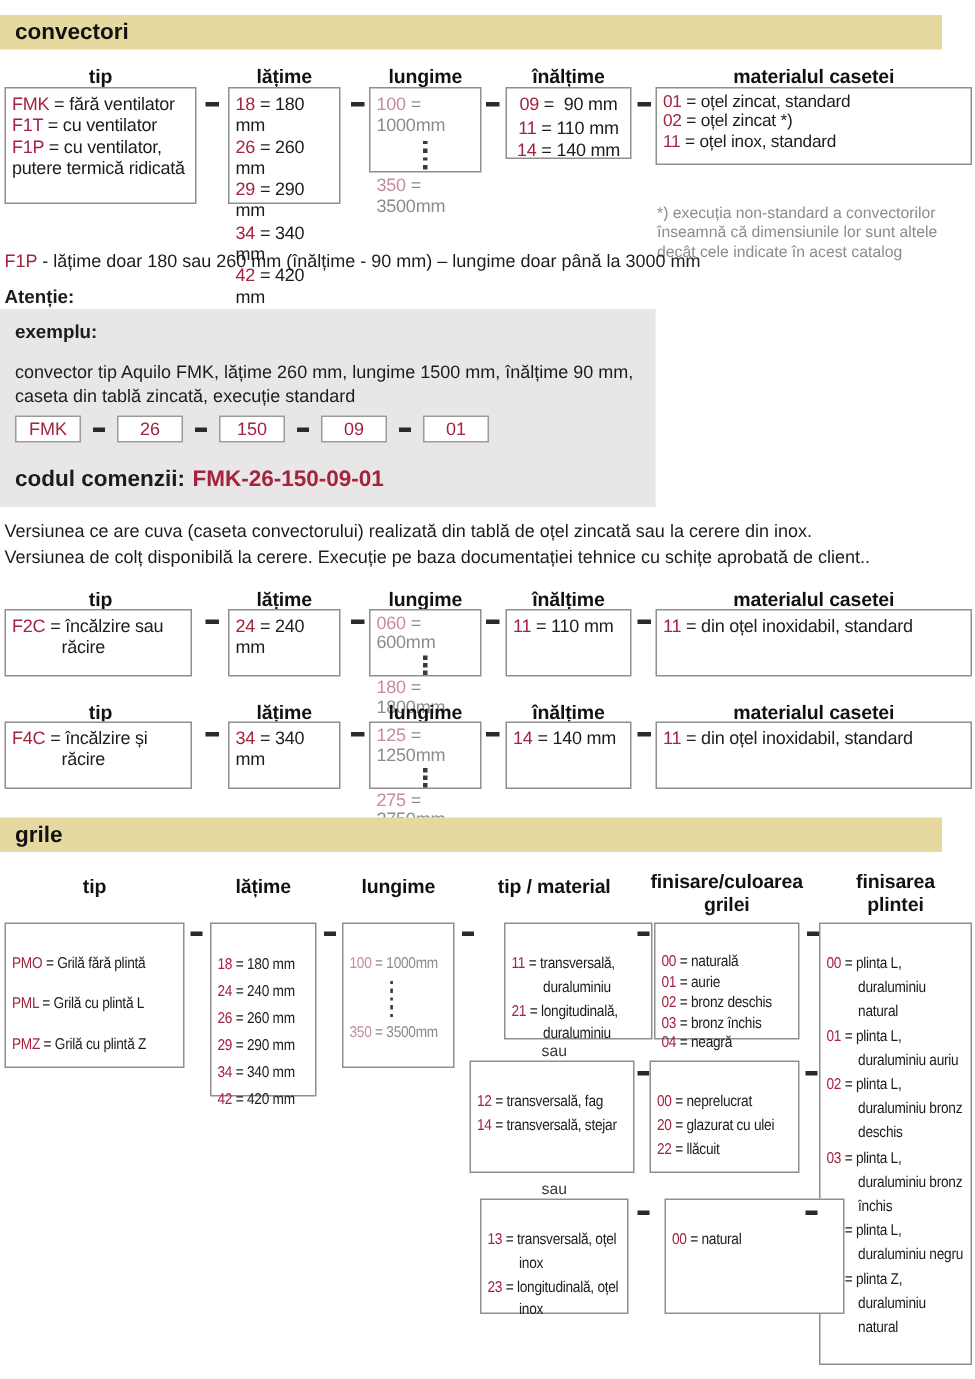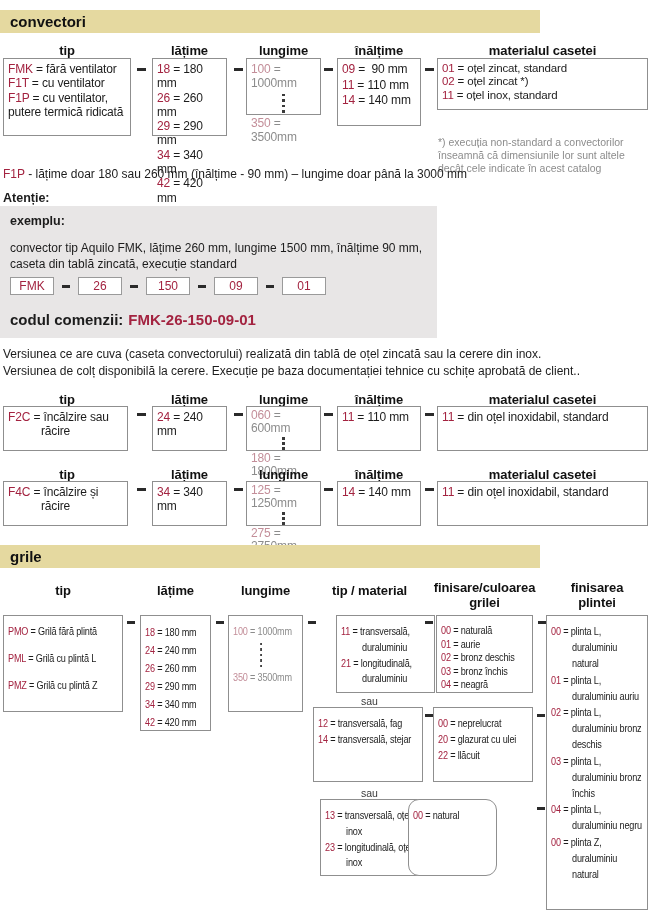--- a/index.html
+++ b/index.html
@@ -2,42 +2,42 @@
 <html style="--accent: #a32340; --accent-muted: #c38e99; --text-muted: #8c8c8c; --bar-bg: #e5d9a0; --panel-bg: #e8e6e6;"><head>
 <meta charset="utf-8">
 <style>
   :root{
     --accent:#a32340; --accent-muted:#c38e99; --text-muted:#8c8c8c;
     --bar-bg:#e5d9a0; --panel-bg:#e8e6e6; --border:#8f8f8f; --ink:#1c1c1c;
   }
   html,body{margin:0;padding:0;background:#fff;}
   body{width:650px;height:919px;position:relative;font-family:"Liberation Sans",sans-serif;color:var(--ink);}
   .abs{position:absolute;}
-  .bar{position:absolute;left:0;width:540px;height:23px;background:var(--bar-bg);
+  .bar{position:absolute;left:0;width:628px;height:23px;background:var(--bar-bg);
        font-weight:bold;font-size:15px;line-height:23px;padding-left:10px;box-sizing:border-box;color:#111;}
   .hdr{position:absolute;font-weight:bold;font-size:13px;text-align:center;letter-spacing:-0.1px;color:#111;}
   .hdr.pre{white-space:pre-line;line-height:15px;}
   .box{position:absolute;border:1px solid var(--border);background:#fff;box-sizing:border-box;
        padding:3px 4px;font-size:12px;line-height:14.3px;letter-spacing:-0.15px;overflow:visible;}
   .entry{margin:0;}
   .code{color:var(--accent);}
   .lite .code{color:var(--accent-muted);}
   .lite .txt{color:var(--text-muted);}
   .hang .entry{padding-left:24px;text-indent:-24px;}
   .hang33 .entry{padding-left:33px;text-indent:-33px;}
   .dash{position:absolute;width:9px;height:3px;background:#2a2a2a;}
   .dash.sm{width:8px;}
   .dots{display:flex;flex-direction:column;align-items:center;gap:3px;margin:3px 0;align-self:center;}
   .dots i{width:2.5px;height:2.5px;background:#3a3a3a;display:block;}
   .dots.sm{gap:2.5px;margin:2px 0;}
   .lung{display:flex;flex-direction:column;align-items:flex-start;}
   .mbox{font-size:11.5px;line-height:13.3px;}
   .inalt{line-height:15.5px;}
   .latbox{line-height:14.3px;}
-  .gbox{font-size:10.4px;letter-spacing:-0.2px;line-height:15.8px;padding:8px 4px;}
+  .gbox{font-size:10.4px;letter-spacing:-0.2px;line-height:15.8px;padding:19px 4px;}
   .squeeze{width:114%;transform:scaleX(0.877);transform-origin:0 0;}
   .g-lat{line-height:18px;}
   .g-tip .entry{margin-bottom:11px;line-height:16px;}
   .g-fin{line-height:13.6px;}
   .g-pl{line-height:16.2px;}
   .g-lung{display:flex;flex-direction:column;align-items:flex-start;}
   .footnote{position:absolute;font-size:10.5px;line-height:13px;color:var(--text-muted);}
   .attn-title{position:absolute;font-weight:bold;font-size:12.5px;margin-top:42px;}
   .attn-lines{position:absolute;font-size:12px;line-height:17px;}
   .panel{position:absolute;background:var(--panel-bg);}
@@ -97,21 +97,21 @@
   <div class="dots">
       <i></i>
       <i></i>
       <i></i>
       <i></i>
     </div>
   <div class="entry"><span class="code">350</span> <span class="txt">= 3500mm</span></div>
 </div>
 <div class="dash" style="left:324px;top:68px;"></div>
 
-<div class="box inalt" style="left:337px;top:58px;width:84px;height:68px;">
+<div class="box inalt" style="left:337px;top:58px;width:84px;height:48px;text-align:center;">
   <div>
 
       <div class="entry"><span class="code">09</span> <span class="txt">= &nbsp;90 mm</span></div>
 
       <div class="entry"><span class="code">11</span> <span class="txt">= 110 mm</span></div>
 
       <div class="entry"><span class="code">14</span> <span class="txt">= 140 mm</span></div>
     </div>
 </div>
 <div class="dash" style="left:425px;top:68px;"></div>
@@ -361,19 +361,19 @@
 <div class="box gbox" style="left:320px;top:799px;width:99px;height:77px;">
   <div class="squeeze hang">
 
       <div class="entry"><span class="code">13</span> <span class="txt">= transversală, oțel inox</span></div>
 
       <div class="entry"><span class="code">23</span> <span class="txt">= longitudinală, oțel inox</span></div>
     </div>
 </div>
 <div class="dash sm" style="left:425px;top:807px;"></div>
 
-<div class="box gbox" style="left:408px;top:799px;width:89px;height:77px;border-radius:11px;">
+<div class="box gbox" style="left:443px;top:799px;width:120px;height:77px;">
   <div class="squeeze">
 
       <div class="entry"><span class="code">00</span> <span class="txt">= natural</span></div>
     </div>
 </div>
 <div class="dash sm" style="left:537px;top:807px;"></div>
 
 </body></html>

